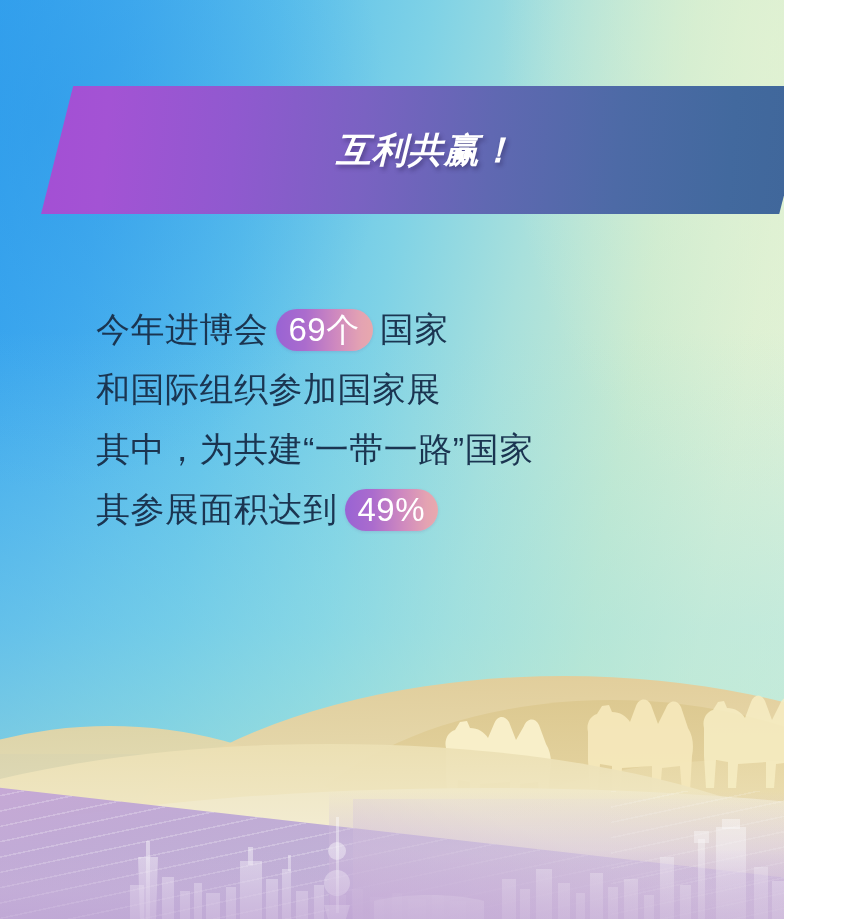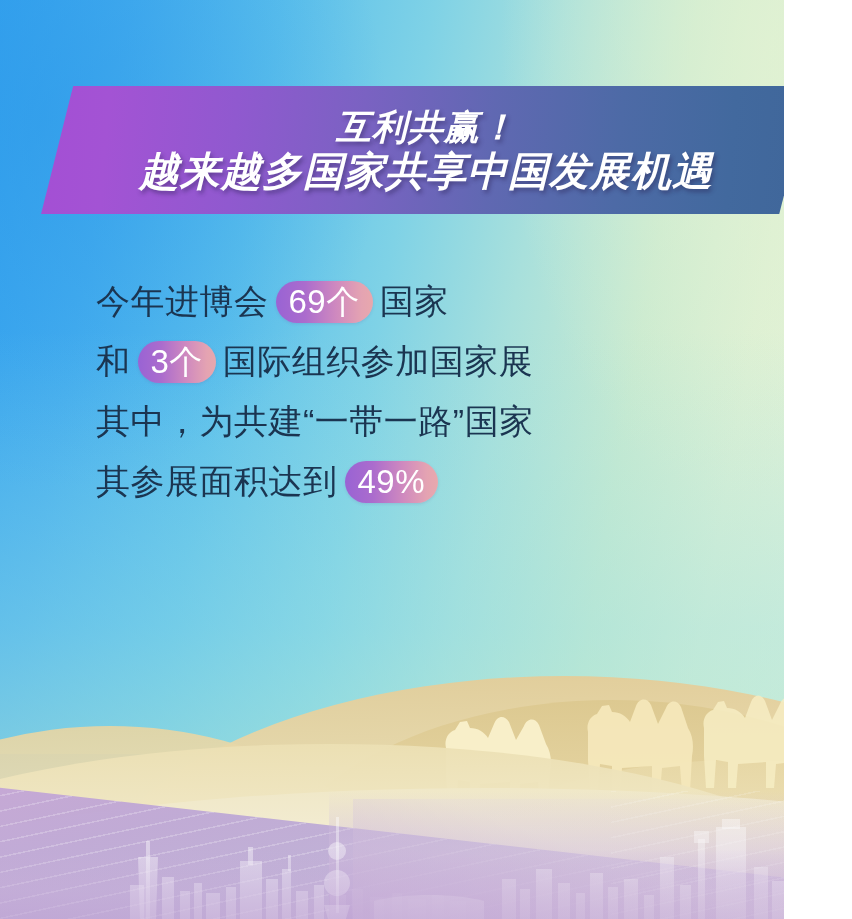--- a/index.html
+++ b/index.html
@@ -61,21 +61,21 @@
     letter-spacing:1px;
     white-space:nowrap;
     text-shadow:2px 3px 4px rgba(40,30,80,.45);
     line-height:1.06;
   }
   #banner .tline.l1 { font-size:35px; }
   #banner .tline.l2 { font-size:40px; margin-top:5px; }
 
   
   #stats {
-    position:absolute; left:96px; top:272px;
+    position:absolute; left:96px; top:300px;
     width:700px;
   }
   .stat-line {
     display:flex; align-items:center;
     height:60px;
     font-size:34px;
     color:#1b3551;
     font-weight:500;
     white-space:nowrap;
     letter-spacing:.5px;
@@ -183,34 +183,32 @@
 <body>
 
 <div id="poster">
 
   <div class="sky-wash-a"></div>
   <div class="sky-wash-b"></div>
   <div class="sky-wash-c"></div>
 
   <div id="banner">
     <div class="tline l1">互利共赢！</div>
-    <div class="tline l2">越来越多国家共享中国发展机遇</div>
   </div>
 
   <div id="stats">
 
     <div class="stat-line">
       <span class="txt">今年进博会</span>
       <span class="pill">69个</span>
       <span class="txt">国家</span>
     </div>
 
     <div class="stat-line">
       <span class="txt">和</span>
-      <span class="pill">3个</span>
       <span class="txt">国际组织参加国家展</span>
     </div>
 
     <div class="stat-line">
       <span class="txt">其中，</span>
       <span class="txt">为共建“一带一路”国家</span>
     </div>
 
 
     <div class="stat-line">

